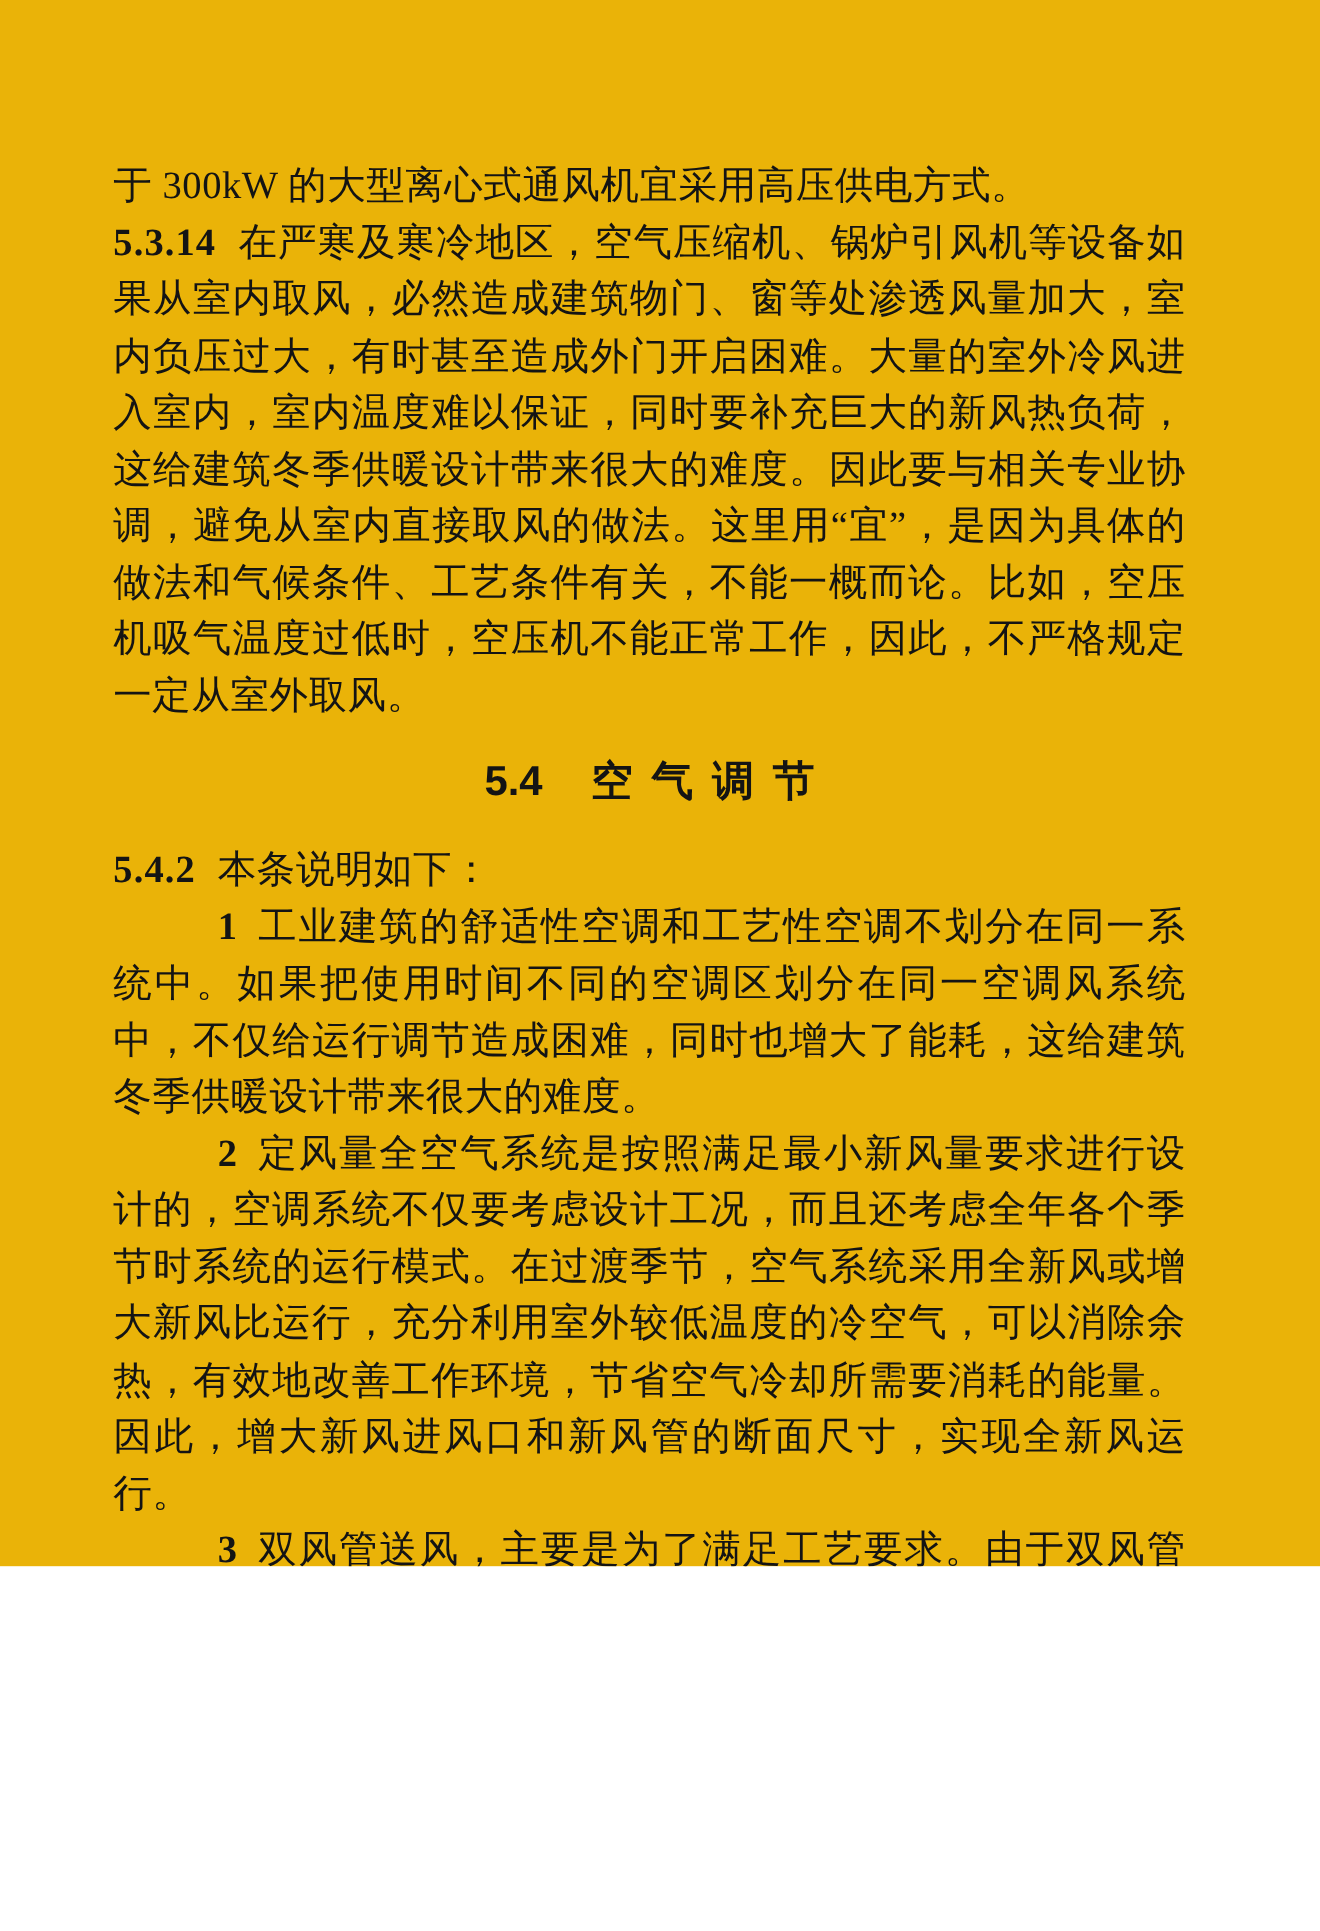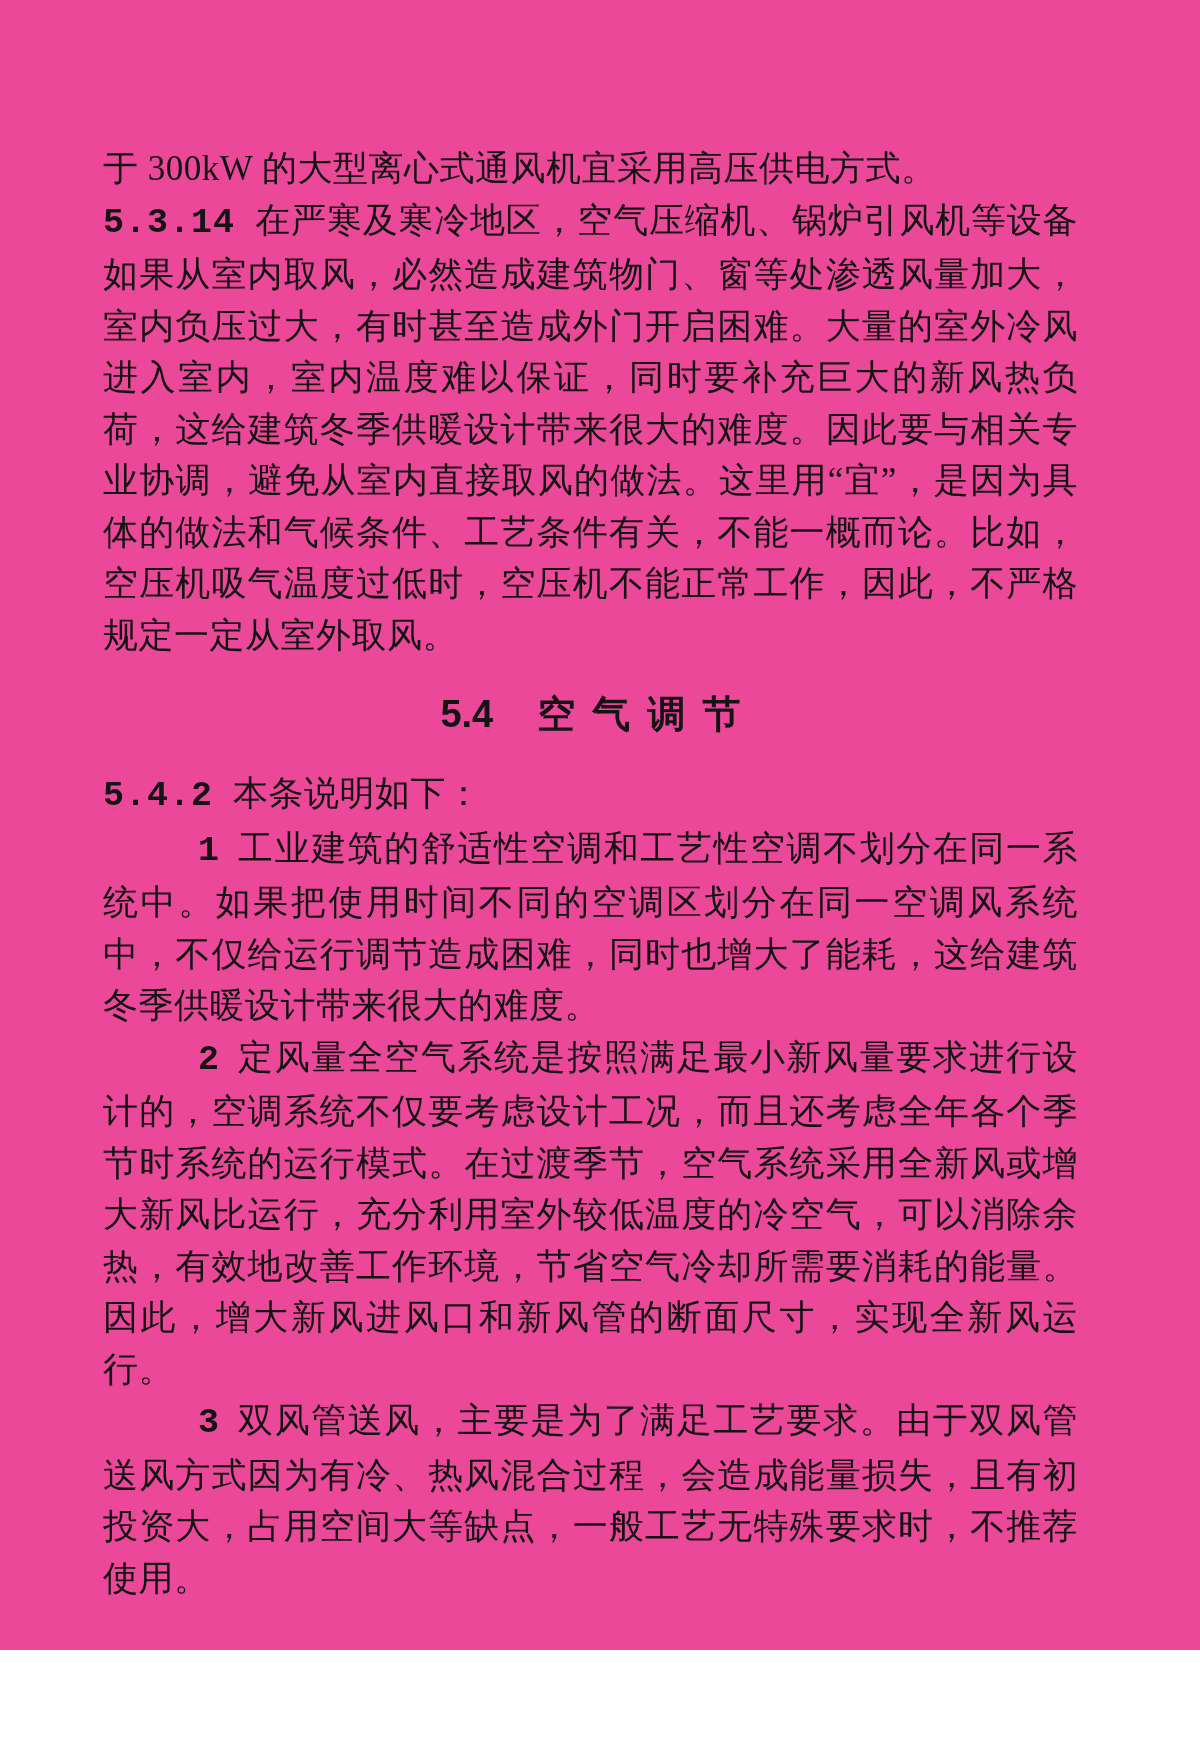--- a/index.html
+++ b/index.html
@@ -3,22 +3,22 @@
 <meta charset="utf-8">
 <style>
   html, body {
     margin: 0;
     padding: 0;
     background: #ffffff;
   }
   .page {
     position: relative;
     width: 1200px;
-    height: 1650px;
-    background: #ec4899;
+    height: 1424px;
+    background: #eab308;
     color: #141414;
     font-family: "Liberation Serif", "DejaVu Serif", serif;
     overflow: hidden;
   }
   .content {
     position: absolute;
     left: 103px;
     top: 143px;
     width: 975px;
   }
@@ -27,21 +27,20 @@
     font-size: 35px;
     line-height: 51.5px;
     text-align: justify;
     text-justify: inter-character;
     letter-spacing: 0.5px;
   }
   .para .num {
     font-weight: bold;
     margin-right: 20px;
     letter-spacing: 1px;
-    font-family: Liberation Mono, monospace;
   }
   .para.item {
     text-indent: 95px;
   }
   .para.item .num {
     margin-right: 17px;
   }
   .section-heading {
     margin: 26px 0 26px 0;
     font-size: 38px;

